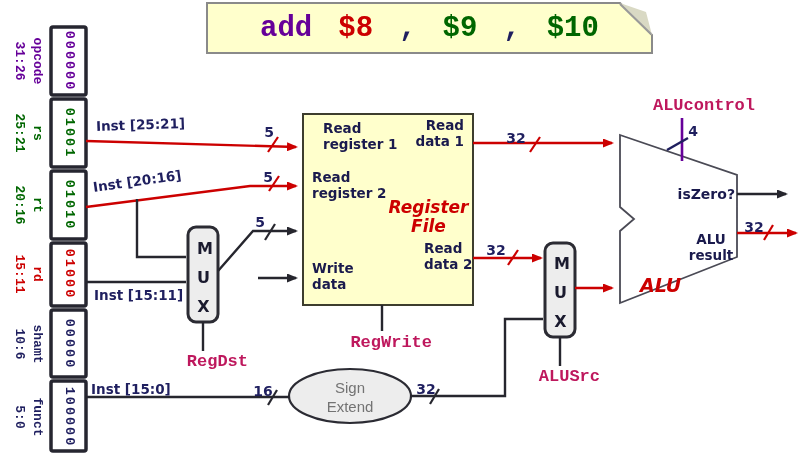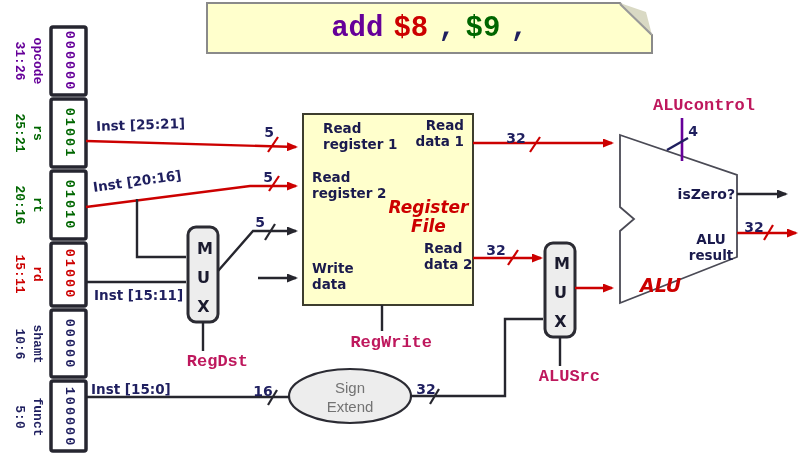--- a/index.html
+++ b/index.html
@@ -2,21 +2,21 @@
 <html><head>
 <meta charset="utf-8">
 <style>
   html,body{margin:0;padding:0;background:#fff;}
   .canvas{position:relative;width:811px;height:460px;background:#ffffff;overflow:hidden;
           font-family:"DejaVu Sans",sans-serif;}
   .canvas svg{position:absolute;left:0;top:0;}
   .t{position:absolute;}
   
   .title-text{left:207px;top:3px;width:445px;height:50px;display:flex;align-items:center;
-              justify-content:center;font:bold 29px "Liberation Mono",monospace;white-space:pre;}
+              justify-content:center;font:bold 29px "Liberation Mono",monospace;white-space:pre;gap:16px;}
   .title-text span{margin:0 5px;}
   .c-purple{color:#660099}.c-red{color:#cc0000}.c-green{color:#006600}.c-navy{color:#1f1f5f}
   
   .field-label{position:absolute;left:28px;transform:translate(-50%,-50%) rotate(90deg);
                text-align:center;font:bold 13px "Liberation Mono",monospace;line-height:1.35;white-space:nowrap;}
   .field-label span{display:block;}
   .field-value{position:absolute;left:69px;transform:translate(-50%,-50%) rotate(90deg);
                font:bold 13.5px "Liberation Mono",monospace;letter-spacing:2px;white-space:nowrap;}
   
   .instlbl{font:bold 13.5px "DejaVu Sans",sans-serif;color:#1f1f5f;white-space:nowrap;}
@@ -101,20 +101,21 @@
     <line x1="764" y1="240" x2="773" y2="225" stroke="#cc0000" stroke-width="2.2"></line>
     <line x1="667" y1="150" x2="688" y2="138" stroke="#1f1f5f" stroke-width="2.4"></line>
   </svg>
 
   <div class="t title-text">
     <span class="c-purple">add</span>
     <span class="c-red">$8</span>
     <span class="c-navy">,</span>
     <span class="c-green">$9</span>
     <span class="c-navy">,</span>
+    <span class="c-green">$10</span>
   </div>
 
   <div class="field-label" style="top: 61px; color: rgb(102, 0, 153);">
     <span>opcode</span>
     <span>31:26</span>
   </div>
   <div class="field-label" style="top: 133px; color: rgb(0, 102, 0);">
     <span>rs</span>
     <span>25:21</span>
   </div>

